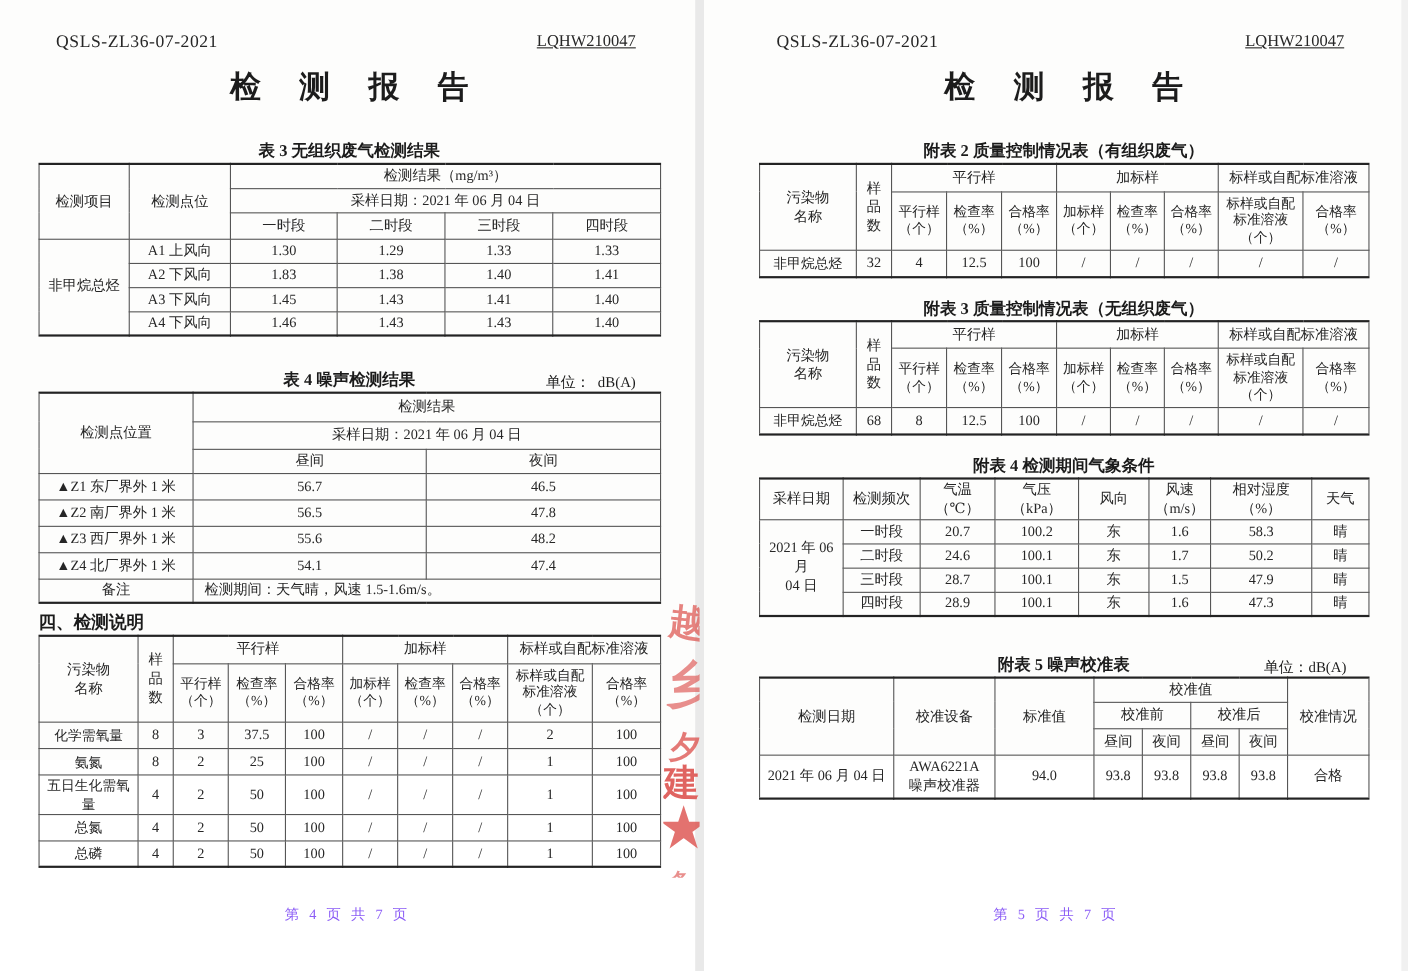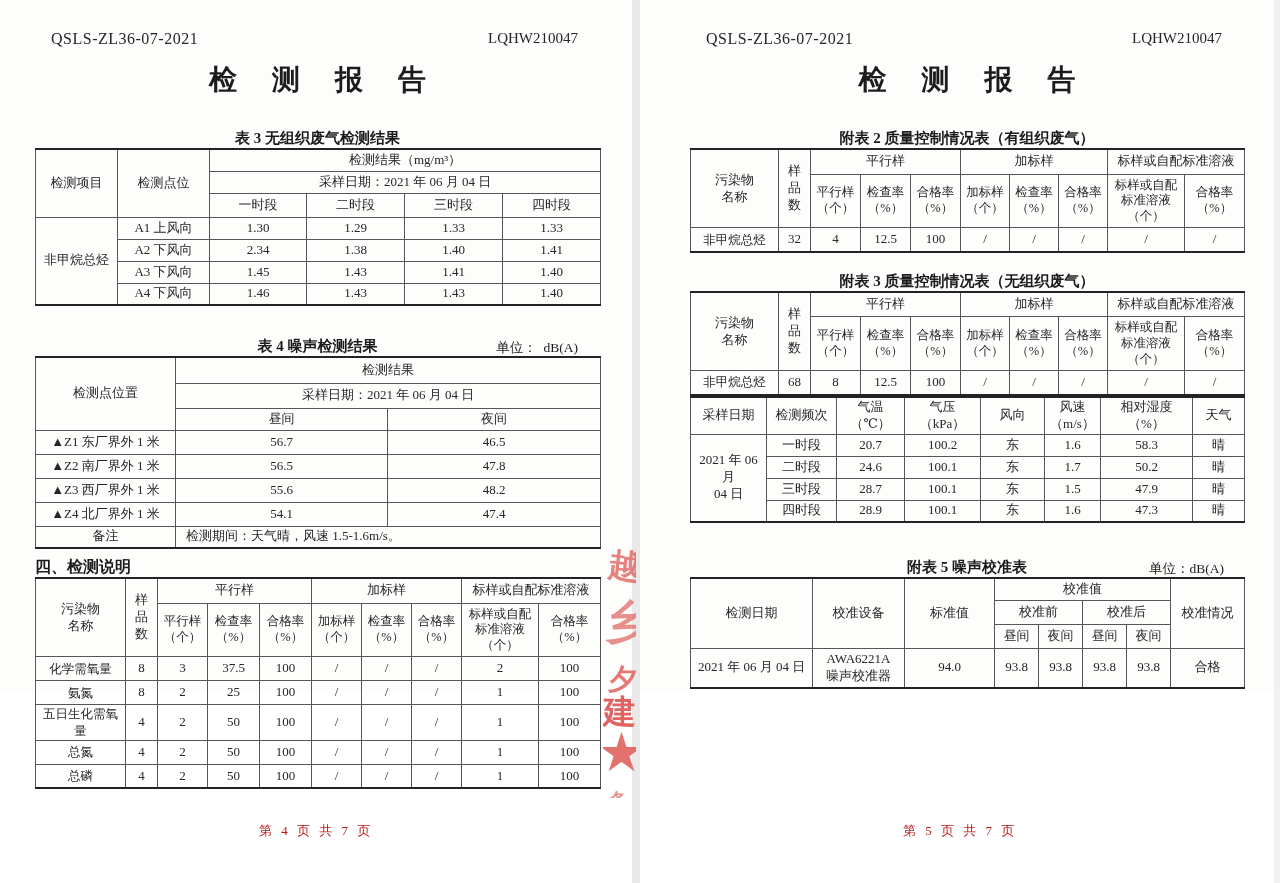--- a/index.html
+++ b/index.html
@@ -12,21 +12,21 @@
 
   .page { position:absolute; top:0; height:691px; background:#fdfdfc; }
   #page-left  { left:0;   width:632px; padding:30px 32px 0 35px; }
   #page-right { left:640px; width:640px; padding:30px 36px 0 50px; }
 
   .page-divider { position:absolute; top:0; left:632px; width:8px; height:883px; background:#e9e9e9; }
   .right-edge   { position:absolute; top:0; left:1274px; width:6px; height:883px; background:#f1f1f1; }
 
   .doc-header { display:flex; justify-content:space-between; align-items:flex-start; font-size:16px; height:22px; }
   .doc-header .dc { margin-left:16px; letter-spacing:.5px; }
-  .doc-header .rn { margin-right:22px; font-size:15px; }
+  .doc-header .rn { margin-right:22px; font-size:15px;text-decoration:underline; }
 
   .page-title { margin-top:10px; text-align:center; font-size:28px; font-weight:bold;
                 letter-spacing:14px; text-indent:14px; line-height:36px; color:#1c1c1c; }
 
   .caption { position:relative; text-align:center; font-weight:bold; font-size:15px; line-height:20px; color:#1b1b1b; }
   .caption .unit { position:absolute; top:2px; font-weight:normal; font-size:13.5px; white-space:pre; }
   #t4cap .unit { right:22px; }
   #a5cap .unit { right:20px;margin-left:29px; }
 
   .mt13 { margin-top:30px; } .mt30 { margin-top:30px; } .mt18 { margin-top:18px; }
@@ -38,21 +38,21 @@
             padding:1px 2px; line-height:1.3; overflow:hidden; }
   .h22 { height:22px; } .h24 { height:24px; } .h25 { height:25px; } .h26 { height:26px; } .h40 { height:40px; }
   .sub td { font-size:12.5px; line-height:1.25; padding:3px 1px; }
   .pre { white-space:pre-line; }
   .left-text { text-align:left !important; padding-left:10px !important; }
   .qc-name { font-size:12.5px; }
 
   .section-heading { margin-top:8px; font-weight:bold; font-size:16px; line-height:20px; color:#1b1b1b; }
 
   .page-footer { position:absolute; top:822px; left:0; width:100%; text-align:center;
-                 font-size:13px; letter-spacing:3px; color:#b91c1c; }
+                 font-size:13px; letter-spacing:3px; color:#8b5cf6; }
 
   
   .stamp { position:absolute; left:603px; top:542px; width:33px; height:256px; overflow:hidden; }
   .sg { position:absolute; font-weight:bold; color:#dd5450; }
   .g0 { top:2px;  left:5px;  font-size:33px; opacity:.72; transform:rotate(6deg); }
   .g1 { top:50px; left:2px;  font-size:45px; opacity:.65; }
   .g2 { top:118px;left:5px;  font-size:29px; opacity:.78; }
   .g3 { top:148px;left:0;    font-size:33px; opacity:.9; }
   .g4 { top:182px;left:-3px; font-size:48px; opacity:.82; }
   .g5 { top:246px;left:7px;  font-size:17px; opacity:.65; }
@@ -99,21 +99,21 @@
       <tr class="h22">
         <td rowspan="4">非甲烷总烃</td>
         <td>A1 上风向</td>
         <td>1.30</td>
         <td>1.29</td>
         <td>1.33</td>
         <td>1.33</td>
       </tr>
       <tr class="h22">
         <td>A2 下风向</td>
-        <td>2.34</td>
+        <td>1.83</td>
         <td>1.38</td>
         <td>1.40</td>
         <td>1.41</td>
       </tr>
       <tr class="h22">
         <td>A3 下风向</td>
         <td>1.45</td>
         <td>1.43</td>
         <td>1.41</td>
         <td>1.40</td>
@@ -411,20 +411,21 @@
         <td>100</td>
         <td>/</td>
         <td>/</td>
         <td>/</td>
         <td>/</td>
         <td>/</td>
       </tr>
     </tbody>
       </table>
 
+    <div class="caption mt18">附表 4  检测期间气象条件</div>
 
     <table class="tbl">
       <colgroup>
           <col style="width:76px">
           <col style="width:70px">
           <col style="width:68px">
           <col style="width:76px">
           <col style="width:64px">
           <col style="width:56px">
           <col style="width:92px">

